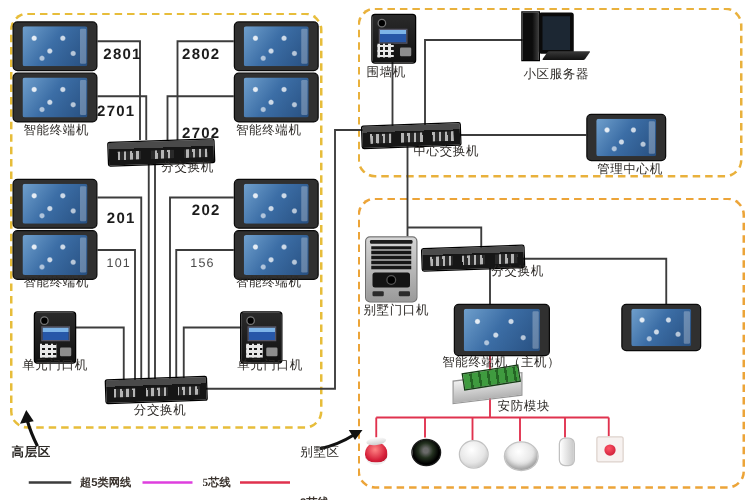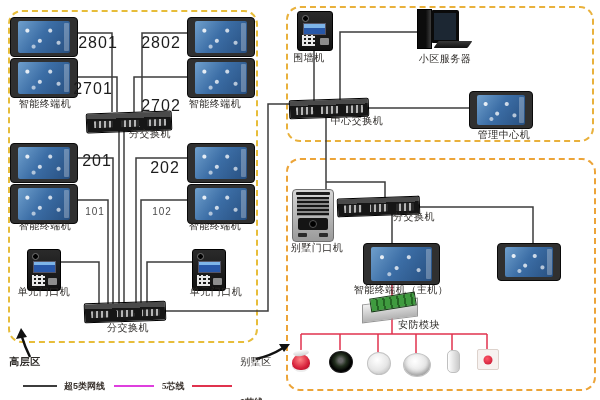--- a/index.html
+++ b/index.html
@@ -10,21 +10,21 @@
   .zonebox{position:absolute;border:2px dashed #e7bd3a;border-radius:14px;z-index:0;background:transparent;}
   .zonebox.tr{border-color:#e9b13c;}
   .zonebox.br{border-color:#eca438;}
 
   .lines{position:absolute;left:0;top:0;z-index:1;}
 
   
   .lbl{position:absolute;transform:translate(-50%,-50%);white-space:nowrap;
        font-size:10px;letter-spacing:.5px;color:#2d2a27;z-index:3;}
   .num{position:absolute;transform:translate(-50%,-50%);white-space:nowrap;
-       font-size:16px;font-weight:normal;letter-spacing:1px;color:#1c1c1c;z-index:3;}
+       font-size:12px;font-weight:bold;letter-spacing:1px;color:#1c1c1c;z-index:3;}
   .num.thin{font-weight:normal;font-size:10px;color:#4a4a4a;}
   .leg{position:absolute;font-size:9px;font-weight:bold;color:#3a332e;transform:translate(0,-50%);z-index:3;}
   .legline{position:absolute;height:2px;z-index:3;}
 
   
   .tablet{position:absolute;background:#303030;border:1px solid #0a0a0a;border-radius:4px;
           padding:3px 7px;box-sizing:border-box;z-index:2;}
   .tablet .screen{width:100%;height:100%;border-radius:2px;position:relative;
     background:
       radial-gradient(circle at 18% 30%, rgba(255,255,255,.85) 0 1.5px, transparent 2.5px),
@@ -183,24 +183,24 @@
     </div>
   <div class="tablet" style="left:10px;top:184px;width:68px;height:40px;">
       <div class="screen"></div>
     </div>
   <div class="tablet" style="left:187px;top:184px;width:68px;height:40px;">
       <div class="screen"></div>
     </div>
   <div class="lbl" style="left:45px;top:226px;">智能终端机</div>
   <div class="lbl" style="left:215px;top:226px;">智能终端机</div>
 
-  <div class="num" style="left:97px;top:161px;text-align:right;">201</div>
+  <div class="num" style="left:97px;top:174px;text-align:right;">201</div>
   <div class="num" style="left:165px;top:168px;">202</div>
   <div class="num thin" style="left:95px;top:211px;">101</div>
-  <div class="num thin" style="left:162px;top:211px;">102</div>
+  <div class="num thin" style="left:162px;top:211px;">156</div>
 
   <div class="doorunit" style="left:27px;top:249px;width:32px;height:40px;">
     <div class="cam"></div>
       <div class="dscreen"></div>
     <div class="keypad"></div>
       <div class="spk"></div>
   </div>
   <div class="doorunit" style="left:192px;top:249px;width:32px;height:40px;">
     <div class="cam"></div>
       <div class="dscreen"></div>

